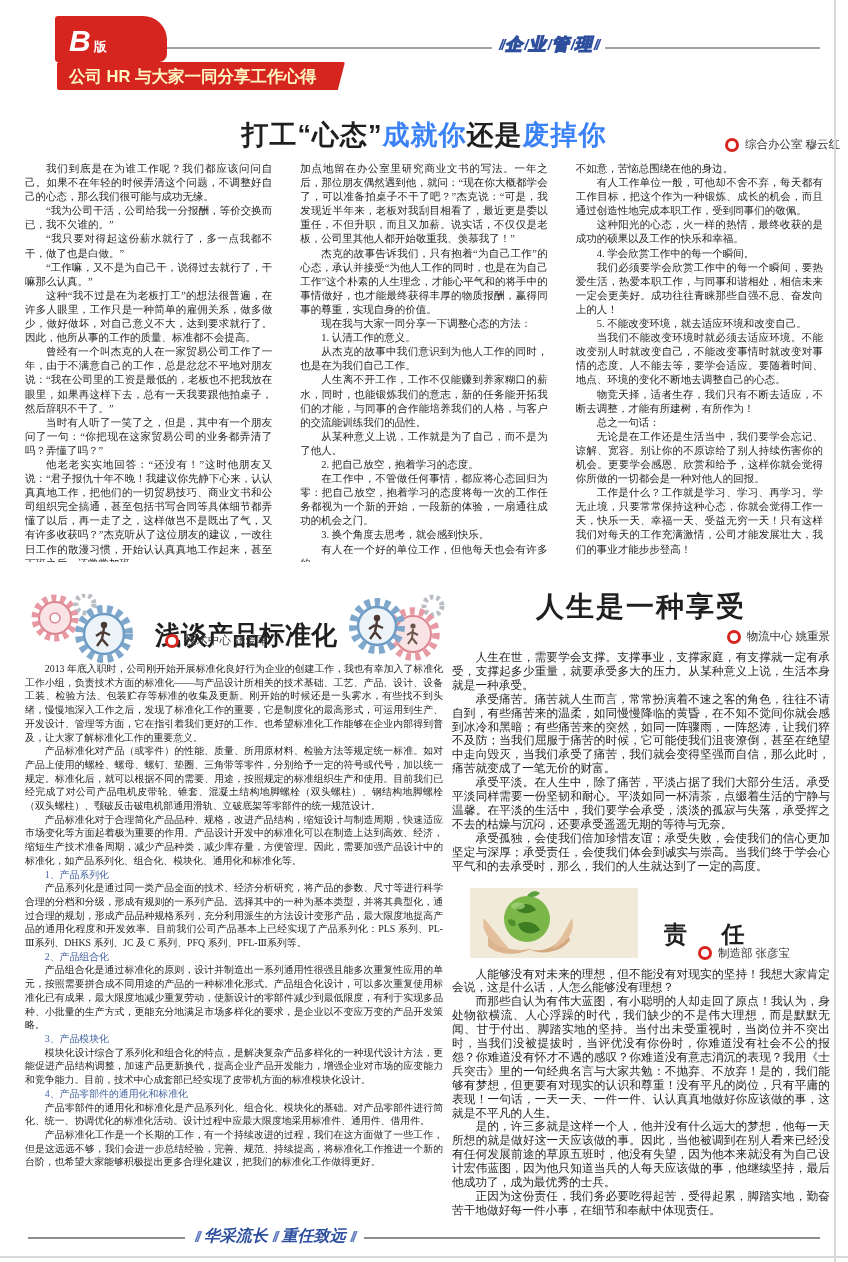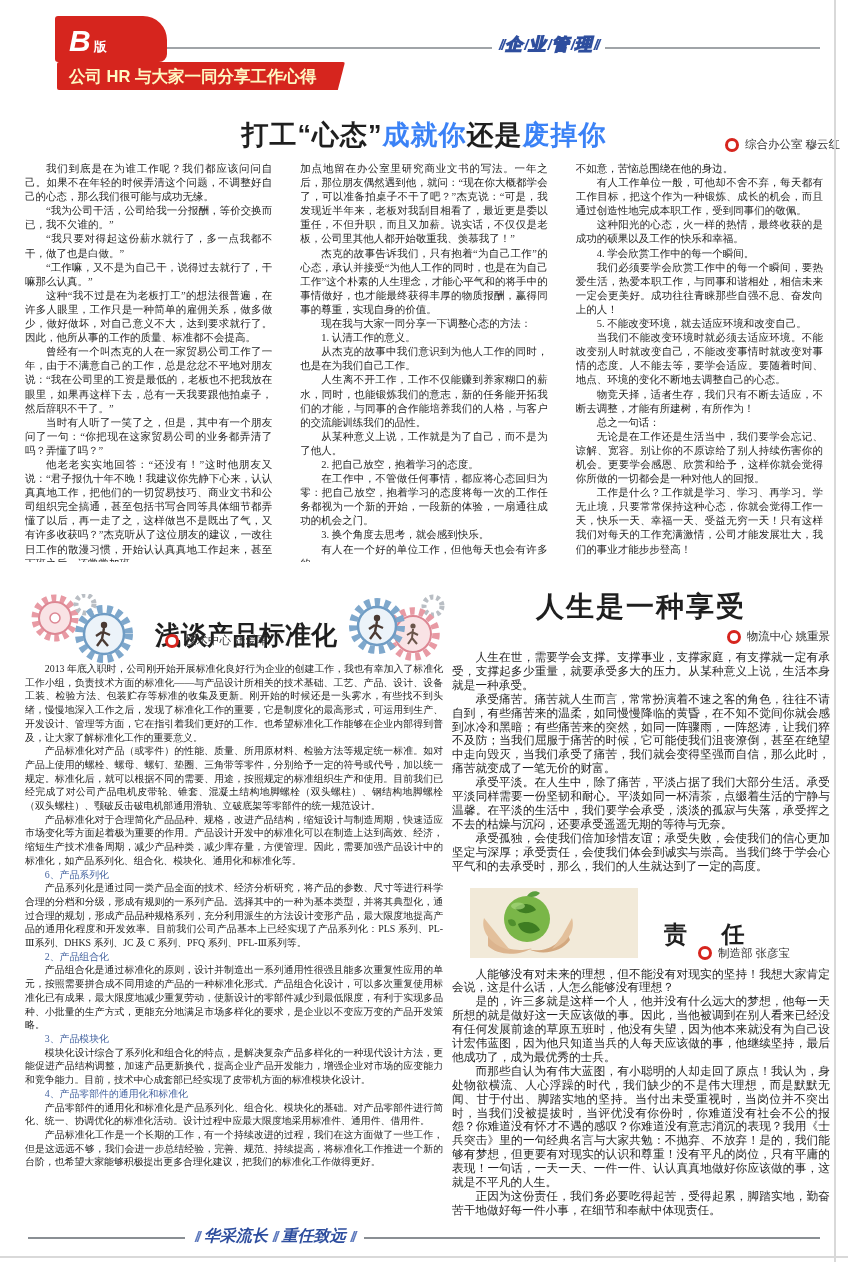--- a/index.html
+++ b/index.html
@@ -164,21 +164,21 @@
         <circle cx="30" cy="26" r="3.2" fill="#4a3a33"></circle>
         <path d="M30 29 L28 40 M28 33 L22 37 M29 33 L36 36 M28 40 L23 47 M28 40 L34 47" stroke="#4a3a33" stroke-width="2.4" fill="none"></path>
         <circle cx="66" cy="34" r="2.6" fill="#6b564b"></circle>
         <path d="M66 37 L65 46 M65 40 L60 43 M65 40 L71 43 M65 46 L61 52 M65 46 L70 52" stroke="#6b564b" stroke-width="2" fill="none"></path>
       </svg>
     </div>
     <div class="std-body">
       <p>2013 年底入职时，公司刚开始开展标准化良好行为企业的创建工作，我也有幸加入了标准化工作小组，负责技术方面的标准化——与产品设计所相关的技术基础、工艺、产品、设计、设备工装、检验方法、包装贮存等标准的收集及更新。刚开始的时候还是一头雾水，有些找不到头绪，慢慢地深入工作之后，发现了标准化工作的重要，它是制度化的最高形式，可运用到生产、开发设计、管理等方面，它在指引着我们更好的工作。也希望标准化工作能够在企业内部得到普及，让大家了解标准化工作的重要意义。</p>
       <p>产品标准化对产品（或零件）的性能、质量、所用原材料、检验方法等规定统一标准。如对产品上使用的螺栓、螺母、螺钉、垫圈、三角带等零件，分别给予一定的符号或代号，加以统一规定。标准化后，就可以根据不同的需要、用途，按照规定的标准组织生产和使用。目前我们已经完成了对公司产品电机皮带轮、锥套、混凝土结构地脚螺栓（双头螺柱）、钢结构地脚螺栓（双头螺柱）、颚破反击破电机部通用滑轨、立破底架等零部件的统一规范设计。</p>
       <p>产品标准化对于合理简化产品品种、规格，改进产品结构，缩短设计与制造周期，快速适应市场变化等方面起着极为重要的作用。产品设计开发中的标准化可以在制造上达到高效、经济，缩短生产技术准备周期，减少产品种类，减少库存量，方便管理。因此，需要加强产品设计中的标准化，如产品系列化、组合化、模块化、通用化和标准化等。</p>
-      <p class="sub">6、产品系列化</p>
+      <p class="sub">1、产品系列化</p>
       <p>产品系列化是通过同一类产品全面的技术、经济分析研究，将产品的参数、尺寸等进行科学合理的分档和分级，形成有规则的一系列产品。选择其中的一种为基本类型，并将其典型化，通过合理的规划，形成产品品种规格系列，充分利用派生的方法设计变形产品，最大限度地提高产品的通用化程度和开发效率。目前我们公司产品基本上已经实现了产品系列化：PLS 系列、PL-Ⅲ系列、DHKS 系列、JC 及 C 系列、PFQ 系列、PFL-Ⅲ系列等。</p>
       <p class="sub">2、产品组合化</p>
       <p>产品组合化是通过标准化的原则，设计并制造出一系列通用性很强且能多次重复性应用的单元，按照需要拼合成不同用途的产品的一种标准化形式。产品组合化设计，可以多次重复使用标准化已有成果，最大限度地减少重复劳动，使新设计的零部件减少到最低限度，有利于实现多品种、小批量的生产方式，更能充分地满足市场多样化的要求，是企业以不变应万变的产品开发策略。</p>
       <p class="sub">3、产品模块化</p>
       <p>模块化设计综合了系列化和组合化的特点，是解决复杂产品多样化的一种现代设计方法，更能促进产品结构调整，加速产品更新换代，提高企业产品开发能力，增强企业对市场的应变能力和竞争能力。目前，技术中心成套部已经实现了皮带机方面的标准模块化设计。</p>
       <p class="sub">4、产品零部件的通用化和标准化</p>
       <p>产品零部件的通用化和标准化是产品系列化、组合化、模块化的基础。对产品零部件进行简化、统一、协调优化的标准化活动。设计过程中应最大限度地采用标准件、通用件、借用件。</p>
       <p>产品标准化工作是一个长期的工作，有一个持续改进的过程，我们在这方面做了一些工作，但是这远远不够，我们会进一步总结经验，完善、规范、持续提高，将标准化工作推进一个新的台阶，也希望大家能够积极提出更多合理化建议，把我们的标准化工作做得更好。</p>
     </div>
   </section>
@@ -211,22 +211,22 @@
         <path d="M57 8 C60 3 66 2 70 5 C67 9 61 10 57 8 Z" fill="#5a9e3d"></path>
       </svg>
       <h2 class="resp-title sans">责 任</h2>
       <div class="byline resp-byline">
         <span class="ring"></span>
         <span>制造部 张彦宝</span>
       </div>
     </div>
     <div class="rbody">
       <p>人能够没有对未来的理想，但不能没有对现实的坚持！我想大家肯定会说，这是什么话，人怎么能够没有理想？</p>
+      <p>而那些自认为有伟大蓝图，有小聪明的人却走回了原点！我认为，身处物欲横流、人心浮躁的时代，我们缺少的不是伟大理想，而是默默无闻、甘于付出、脚踏实地的坚持。当付出未受重视时，当岗位并不突出时，当我们没被提拔时，当评优没有你份时，你难道没有社会不公的报怨？你难道没有怀才不遇的感叹？你难道没有意志消沉的表现？我用《士兵突击》里的一句经典名言与大家共勉：不抛弃、不放弃！是的，我们能够有梦想，但更要有对现实的认识和尊重！没有平凡的岗位，只有平庸的表现！一句话，一天一天、一件一件、认认真真地做好你应该做的事，这就是不平凡的人生。</p>
       <p>是的，许三多就是这样一个人，他并没有什么远大的梦想，他每一天所想的就是做好这一天应该做的事。因此，当他被调到在别人看来已经没有任何发展前途的草原五班时，他没有失望，因为他本来就没有为自己设计宏伟蓝图，因为他只知道当兵的人每天应该做的事，他继续坚持，最后他成功了，成为最优秀的士兵。</p>
-      <p>而那些自认为有伟大蓝图，有小聪明的人却走回了原点！我认为，身处物欲横流、人心浮躁的时代，我们缺少的不是伟大理想，而是默默无闻、甘于付出、脚踏实地的坚持。当付出未受重视时，当岗位并不突出时，当我们没被提拔时，当评优没有你份时，你难道没有社会不公的报怨？你难道没有怀才不遇的感叹？你难道没有意志消沉的表现？我用《士兵突击》里的一句经典名言与大家共勉：不抛弃、不放弃！是的，我们能够有梦想，但更要有对现实的认识和尊重！没有平凡的岗位，只有平庸的表现！一句话，一天一天、一件一件、认认真真地做好你应该做的事，这就是不平凡的人生。</p>
       <p>正因为这份责任，我们务必要吃得起苦，受得起累，脚踏实地，勤奋苦干地做好每一件小事，在细节和奉献中体现责任。</p>
     </div>
   </section>
 
   <div class="footer-rule"></div>
   <div class="footer-motto sans">
     <span class="sl">//</span>
     <span>华采流长</span>
     <span class="sl">//</span>
     <span>重任致远</span>

